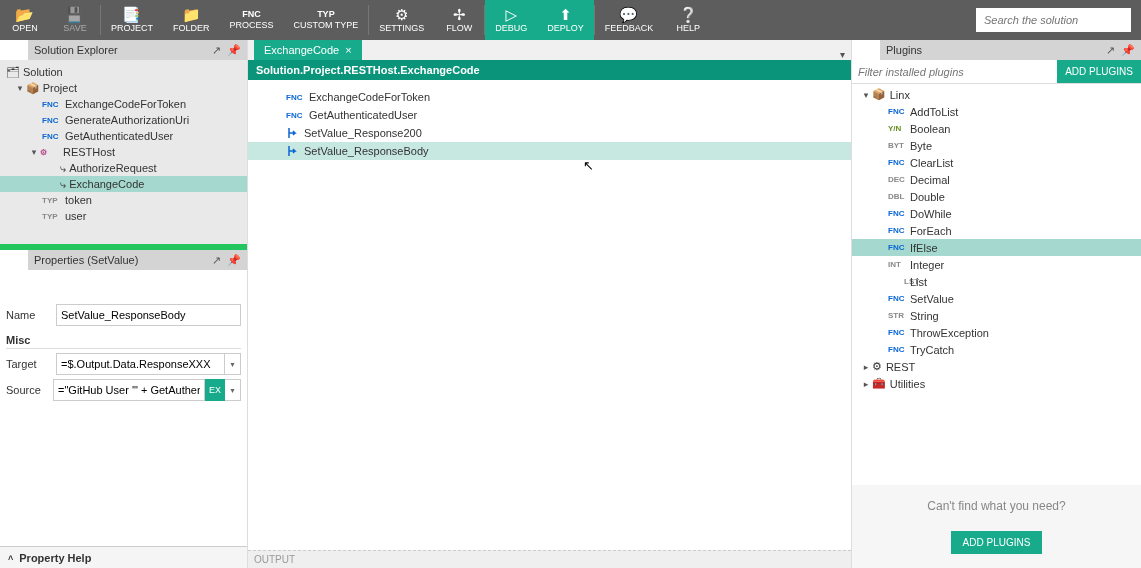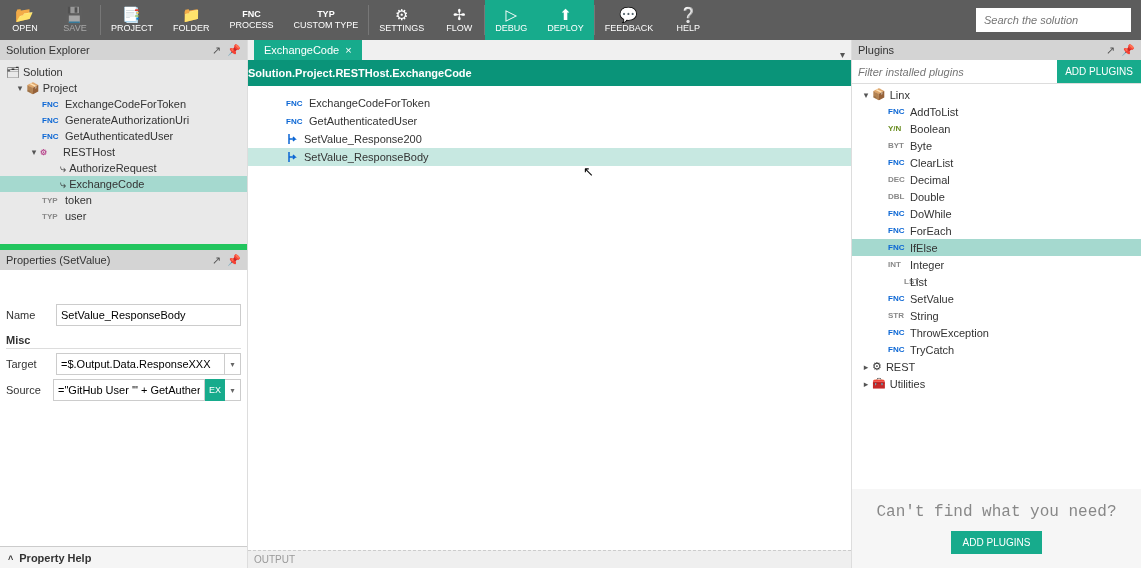--- a/index.html
+++ b/index.html
@@ -9,21 +9,21 @@
 .tool-btn { display: flex; flex-direction: column; align-items: center; justify-content: center; padding: 0 10px; min-width: 50px; color: #fff; font-size: 9px; cursor: pointer; }
 .tool-btn .ico { font-size: 15px; line-height: 1; margin-bottom: 1px; }
 .tool-btn.disabled { opacity: 0.45; }
 .tool-btn.green { background: #17ab8c; }
 .tool-btn.green2 { background: #17ab8c; }
 .tool-sep { width: 1px; background: #777; margin: 5px 0; }
 .search-box { margin-left: auto; display: flex; align-items: center; padding-right: 10px; }
 .search-box input { width: 155px; height: 24px; border: none; padding: 0 8px; font-size: 11px; background: #fff; font-style: italic; color: #888; }
 .main { flex: 1; display: flex; min-height: 0; }
 .left-col { width: 248px; display: flex; flex-direction: column; border-right: 1px solid #ddd; }
-.panel-header { height: 20px; background: #d4d4d4; display: flex; align-items: center; padding: 0 6px; font-size: 11px; color: #333; position: relative; }
+.panel-header { height: 20px; background: #d4d4d4; display: flex; align-items: center; padding: 0 6px; font-size: 11px; color: #333; position: relative; margin-left: 28px; }
 .panel-header .icons { margin-left: auto; display: flex; gap: 6px; color: #555; font-size: 11px; }
 .sol-exp { flex: 0 0 auto; display: flex; flex-direction: column; }
 .sol-tree { background: #e9e9e9; padding: 4px 0; font-size: 11px; height: 184px; overflow: auto; }
 .tree-row { display: flex; align-items: center; height: 16px; padding: 0 4px; cursor: pointer; white-space: nowrap; }
 .tree-row.selected { background: #a5d9cf; }
 .tree-indent { display: inline-block; }
 .tree-caret { width: 12px; text-align: center; color: #555; font-size: 9px; }
 .tree-ico { display: inline-flex; align-items: center; margin-right: 3px; font-size: 11px; }
 .badge { font-size: 8px; font-weight: bold; margin-right: 3px; min-width: 20px; text-align: left; }
 .badge.fnc { color: #0b66d4; }
@@ -40,21 +40,21 @@
 .prop-select .ex-btn { width: 20px; height: 22px; background: #17ab8c; color: #fff; font-size: 9px; display: flex; align-items: center; justify-content: center; border: none; cursor: pointer; }
 .prop-select .dd { width: 16px; height: 22px; border: 1px solid #ccc; border-left: none; display: flex; align-items: center; justify-content: center; font-size: 8px; color: #666; cursor: pointer; }
 .prop-help { height: 22px; border-top: 1px solid #ccc; display: flex; align-items: center; padding: 0 8px; font-size: 11px; font-weight: bold; background: #f5f5f5; }
 .prop-help .chev { margin-right: 6px; font-size: 9px; }
 .center-col { flex: 1; display: flex; flex-direction: column; min-width: 0; }
 .tabs-bar { height: 20px; background: #f0f0f0; display: flex; align-items: flex-end; border-bottom: 0; }
 .tab { height: 20px; background: #17ab8c; color: #fff; display: flex; align-items: center; padding: 0 10px; font-size: 11px; gap: 6px; margin-left: 6px; }
 .tab .close { font-size: 11px; cursor: pointer; }
 .tabs-bar .spacer { flex: 1; }
 .tabs-bar .dd-ico { padding: 0 6px; font-size: 10px; color: #555; cursor: pointer; }
-.path-bar { height: 26px; background: #0a9479; color: #fff; font-size: 11px; font-weight: bold; display: flex; align-items: center; padding: 0 0; }
+.path-bar { height: 20px; background: #0a9479; color: #fff; font-size: 11px; font-weight: bold; display: flex; align-items: center; padding: 0 8px; }
 .io-header { height: 18px; background: #efefef; color: #999; font-size: 10px; display: flex; align-items: center; padding: 0 6px; border-bottom: 1px dashed #ccc; letter-spacing: 0.5px; }
 .canvas { flex: 1; background: #fff; overflow: auto; position: relative; }
 .flow-row { display: flex; align-items: center; height: 18px; padding-left: 38px; font-size: 11px; cursor: pointer; }
 .flow-row.selected { background: #c7e8e1; }
 .flow-ico { width: 14px; height: 14px; margin-right: 4px; display: inline-flex; align-items: center; justify-content: center; }
 .flow-ico svg { width: 12px; height: 12px; }
 .cursor-ptr { position: absolute; left: 335px; top: 78px; font-size: 13px; color: #000; pointer-events: none; }
 .output-footer { height: 18px; background: #efefef; color: #999; font-size: 10px; display: flex; align-items: center; padding: 0 6px; border-top: 1px dashed #ccc; }
 .right-col { width: 290px; display: flex; flex-direction: column; border-left: 1px solid #ddd; }
 .plugin-search { display: flex; height: 24px; border-bottom: 1px solid #ddd; }
@@ -67,21 +67,21 @@
 .plug-badge.fnc { color: #0b66d4; }
 .plug-badge.yn { color: #6b8e23; }
 .plug-badge.byt { color: #888; }
 .plug-badge.dte { color: #888; }
 .plug-badge.dec { color: #888; }
 .plug-badge.dbl { color: #888; }
 .plug-badge.int { color: #888; }
 .plug-badge.lst { color: #888; padding-left: 16px; }
 .plug-badge.str { color: #888; }
 .plugin-footer { padding: 14px 10px; text-align: center; background: #f6f6f6; }
-.plugin-footer .hint { font-size: 16px; color: #888; margin-bottom: 10px; font-family: Liberation Mono, monospace; }
+.plugin-footer .hint { font-size: 12px; color: #888; margin-bottom: 18px; }
 .plugin-footer button { background: #17ab8c; color: #fff; border: none; padding: 6px 12px; font-size: 10px; cursor: pointer; }
 </style>
 </head>
 <body>
 
 <div class="app">
   <div class="toolbar">
     <div class="tool-btn">
         <span class="ico">📂</span>
         <span>OPEN</span>

